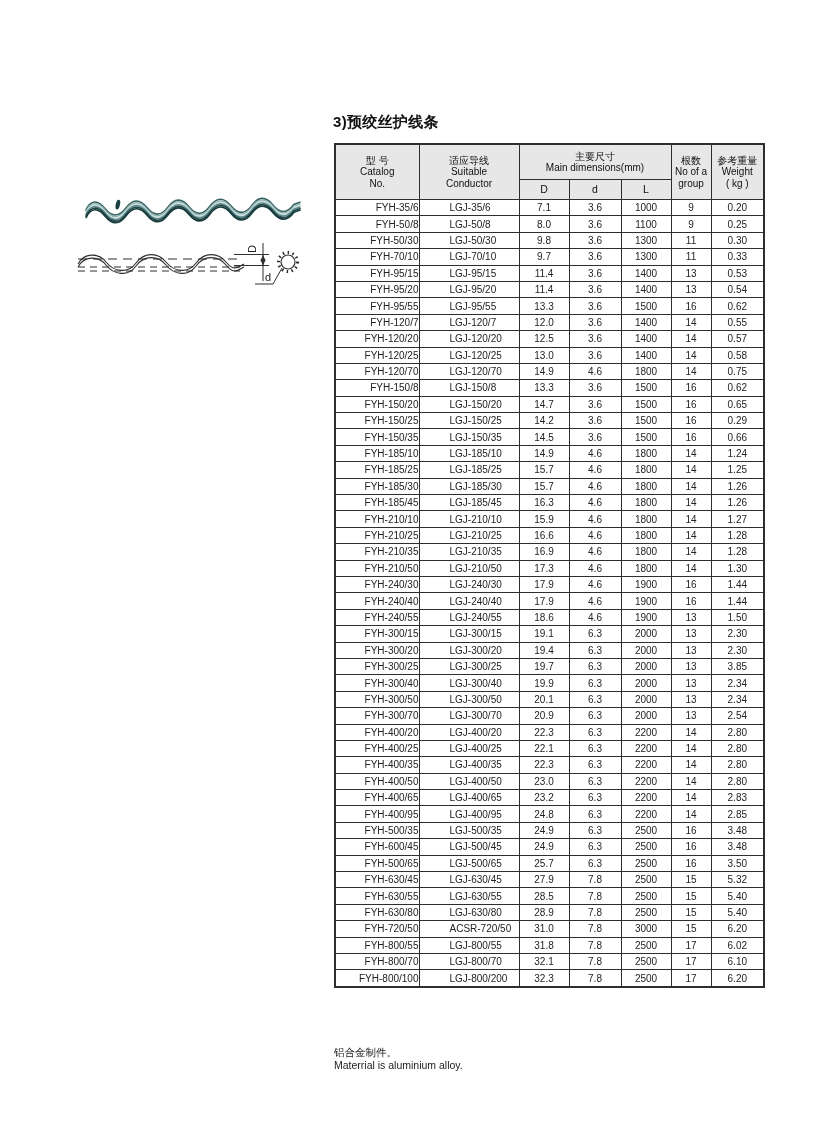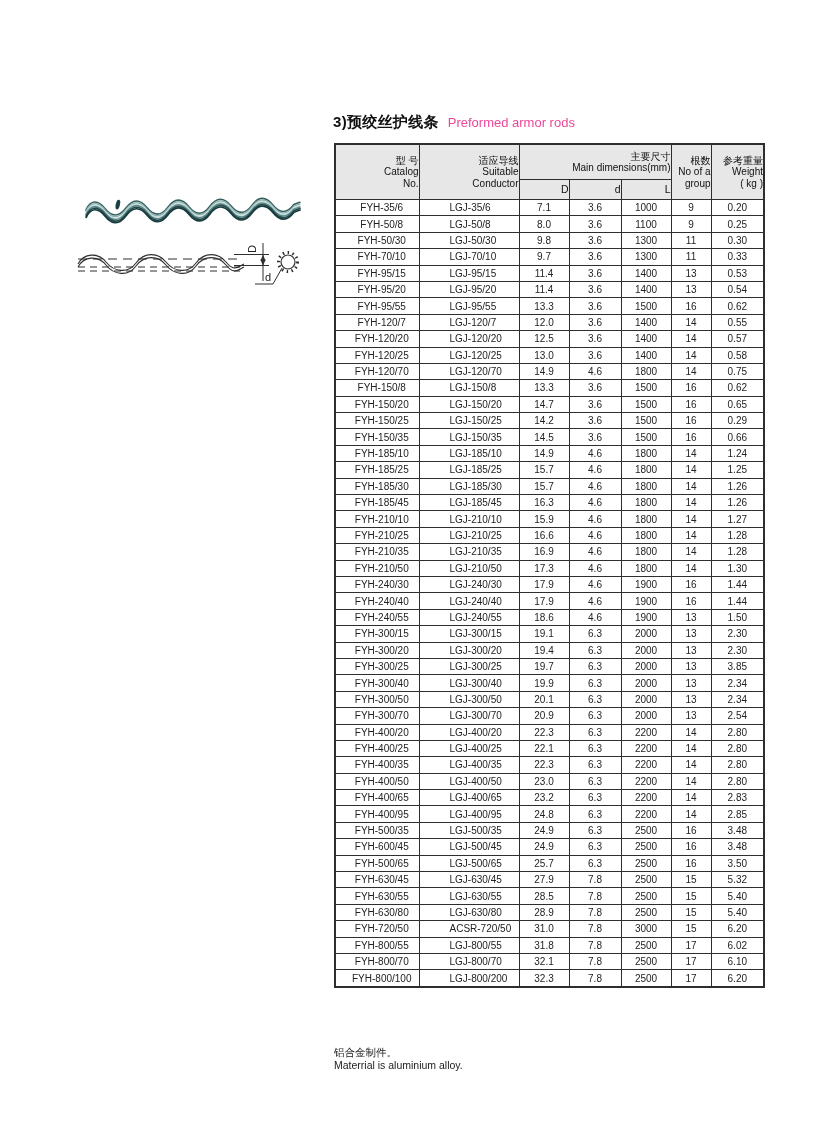--- a/index.html
+++ b/index.html
@@ -5,51 +5,51 @@
   html,body { margin:0; padding:0; }
   body {
     width:827px; height:1122px; background:#ffffff;
     font-family:"Liberation Sans", sans-serif;
     position:relative; overflow:hidden;
     color:#1c1c1c;
   }
   .page { position:absolute; inset:0; }
 
   
-  .title { position:absolute; left:333px; top:113px; display:flex; align-items:center; gap:9px; white-space:nowrap; }
+  .title { position:absolute; left:333px; top:113px; display:flex; align-items:flex-start; gap:9px; white-space:nowrap;flex-direction:column; }
   .title-zh { font-size:15px; font-weight:700; color:#111; letter-spacing:0.3px; }
   .title-en { font-size:13px; font-weight:400; color:#ec4899; }
 
   
   .photo-svg { position:absolute; left:84px; top:194px; }
   .draw-svg  { position:absolute; left:70px; top:233px; }
 
   
   table.spec {
     position:absolute; left:334px; top:143px; width:429px;
     border-collapse:collapse; table-layout:fixed;
     border:2px solid var(--border,#2e2e2e);
   }
   table.spec th, table.spec td {
     border:1px solid var(--border,#2e2e2e);
     padding:0; font-weight:400; overflow:hidden; white-space:nowrap;
   }
   thead th {
     background:var(--header-bg,#e7e7e7);
-    font-size:10px; line-height:11.5px; text-align:right;
+    font-size:10px; line-height:11.5px; text-align:center;
     vertical-align:middle; color:#111;
   }
   thead tr.main-hdr th { height:34px; }
   thead tr.sub-hdr th  { height:19px; font-size:10.5px; }
   thead th span { display:block; }
   tbody td {
     font-size:10px; height:15.4px; line-height:15px;
     text-align:center; vertical-align:middle; color:#222;
   }
-  tbody td:nth-child(1) { text-align:center; padding-left:9px; }
+  tbody td:nth-child(1) { text-align:right; padding-left:9px; }
   tbody td:nth-child(2) { text-align:left; padding-left:30px; }
 
   
   .footnote { position:absolute; left:334px; top:1046px; font-size:10.5px; line-height:13px; color:#1c1c1c; }
 </style>
 </head>
 <body>
 
 <div class="page">
 

